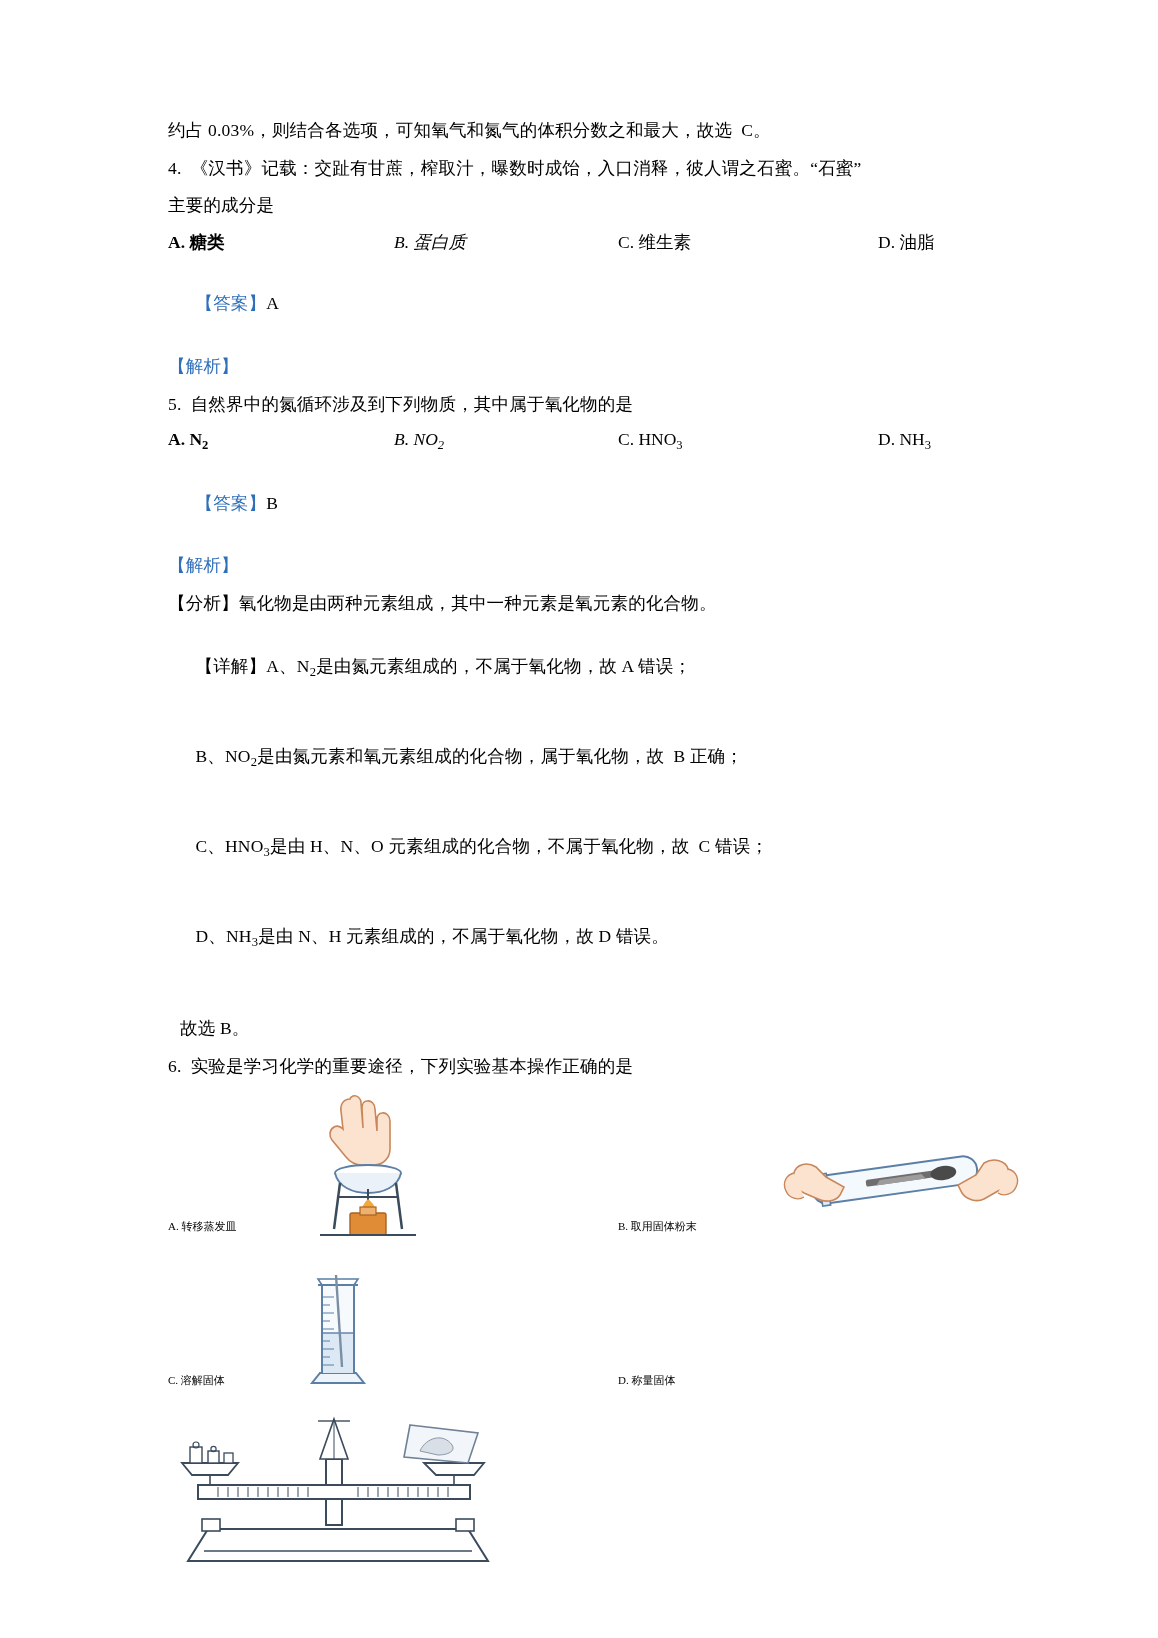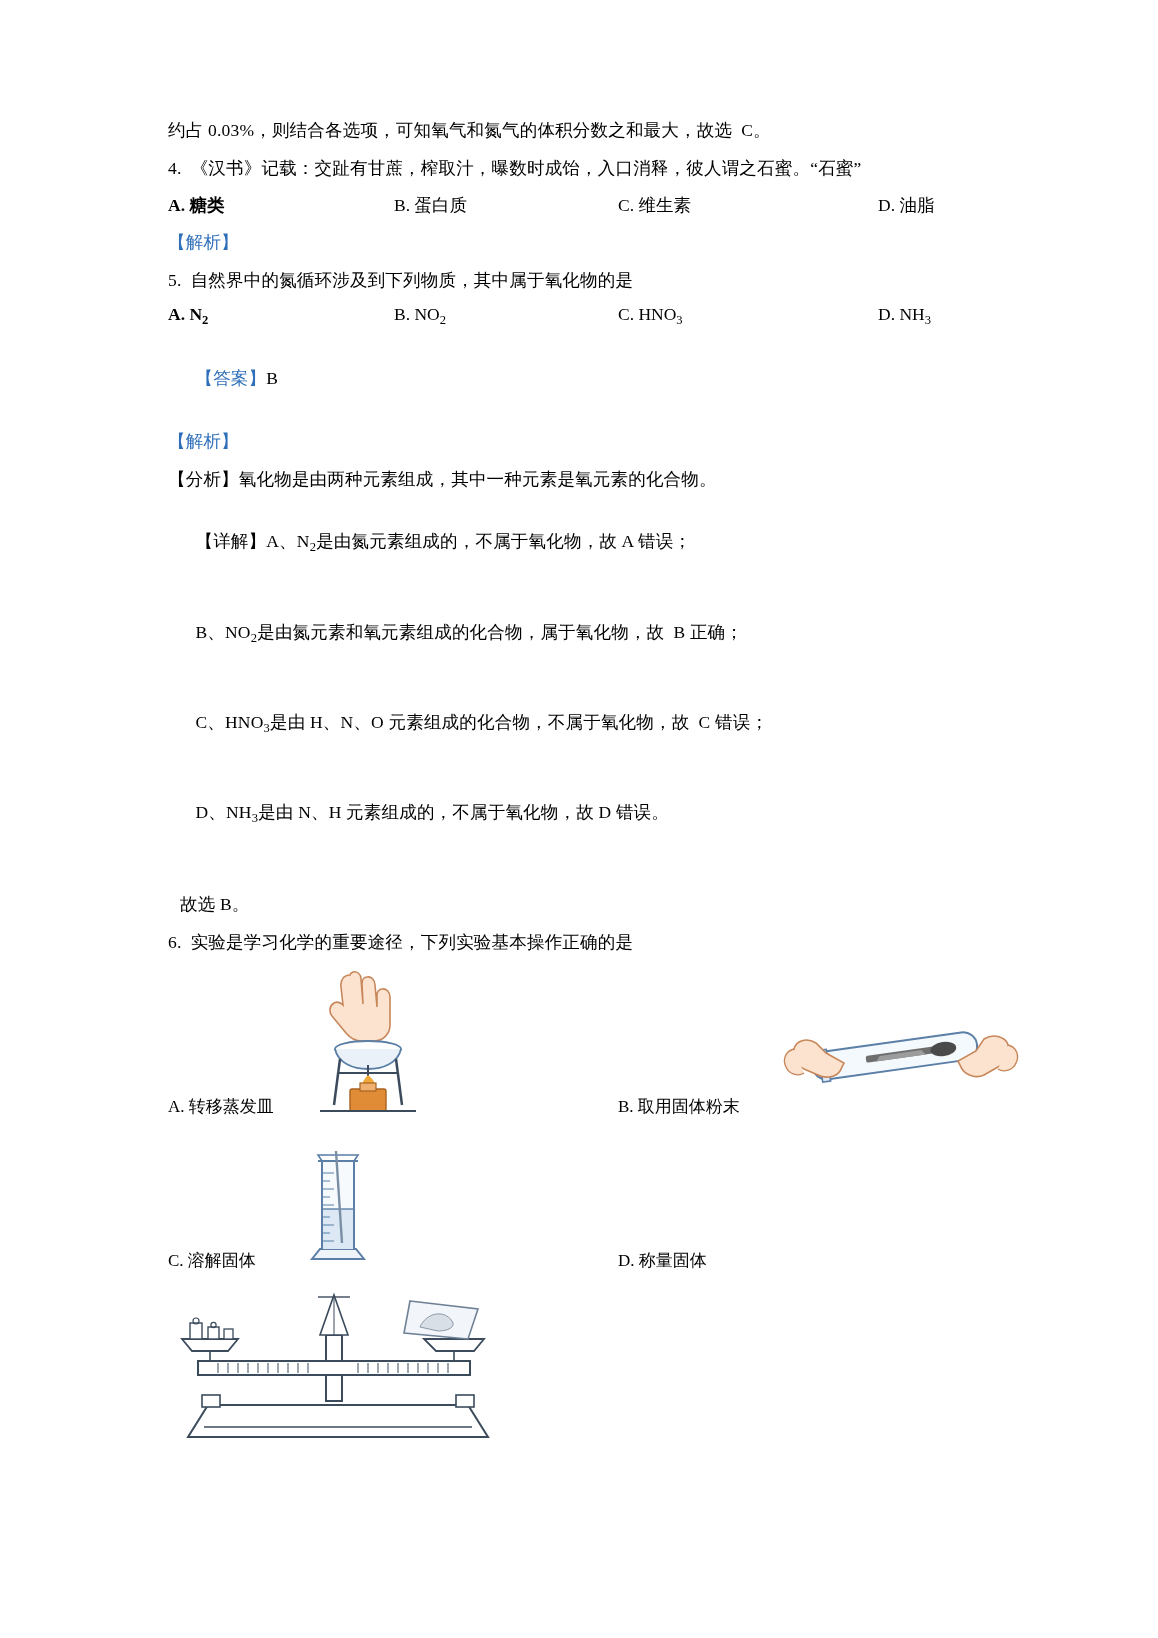--- a/index.html
+++ b/index.html
@@ -47,72 +47,76 @@
     height: 24px;
     margin-bottom: 13px;
     font-size: 17.5px;
   }
   .opt {
     position: absolute;
     top: 0;
     white-space: nowrap;
   }
   .opt-a { left: 0px; font-weight: bold; }
-  .opt-b { left: 226px; }
+  .opt-b { left: 226px; font-style: italic; }
   .opt-c { left: 450px; }
   .opt-d { left: 710px; }
   sub {
     font-size: 0.72em;
     vertical-align: -0.28em;
   }
   .q6block {
     position: relative;
     margin-top: 6px;
   }
   .choice-label {
     position: absolute;
-    font-size: 17px;
+    font-size: 11px;
     white-space: nowrap;
   }
   .fig {
     position: absolute;
   }
   .tail {
     margin-top: 0;
   }
 </style>
 </head>
 <body>
 
 <div class="page">
   <div class="content">
 
     <p class="line">约占 0.03%，则结合各选项，可知氧气和氮气的体积分数之和最大，故选  C。</p>
 
     <p class="line qline">4.  《汉书》记载：交趾有甘蔗，榨取汁，曝数时成饴，入口消释，彼人谓之石蜜。“石蜜”</p>
+    <p class="line qline">主要的成分是</p>
 
     <div class="opts">
       <span class="opt opt-a">
         <span>A.</span>
         <span>糖类</span>
       </span>
       <span class="opt opt-b">
         <span>B.</span>
         <span>蛋白质</span>
       </span>
       <span class="opt opt-c">
         <span>C.</span>
         <span>维生素</span>
       </span>
       <span class="opt opt-d">
         <span>D.</span>
         <span>油脂</span>
       </span>
     </div>
 
+    <p class="line">
+      <span class="blue">【答案】</span><span>A</span>
+    </p>
     <p class="line blue">【解析】</p>
 
     <p class="line qline">5.  自然界中的氮循环涉及到下列物质，其中属于氧化物的是</p>
 
     <div class="opts">
       <span class="opt opt-a">
         <span>A.</span>
         <span>N</span><sub>2</sub>
       </span>
       <span class="opt opt-b">

